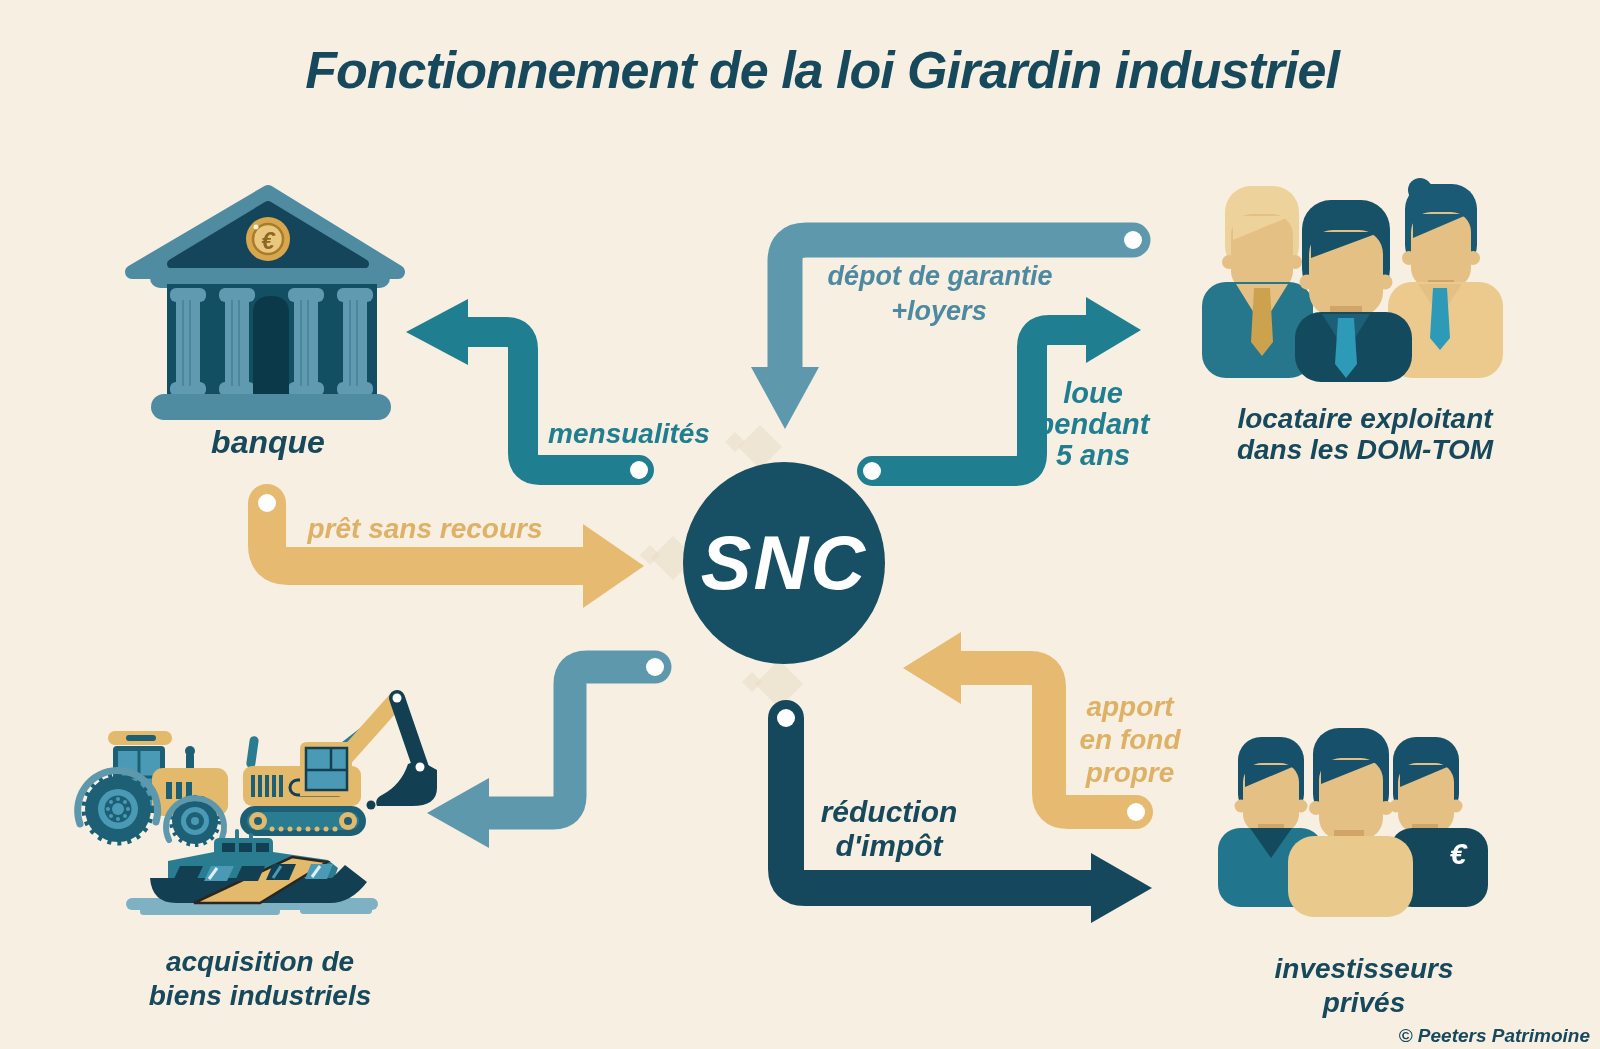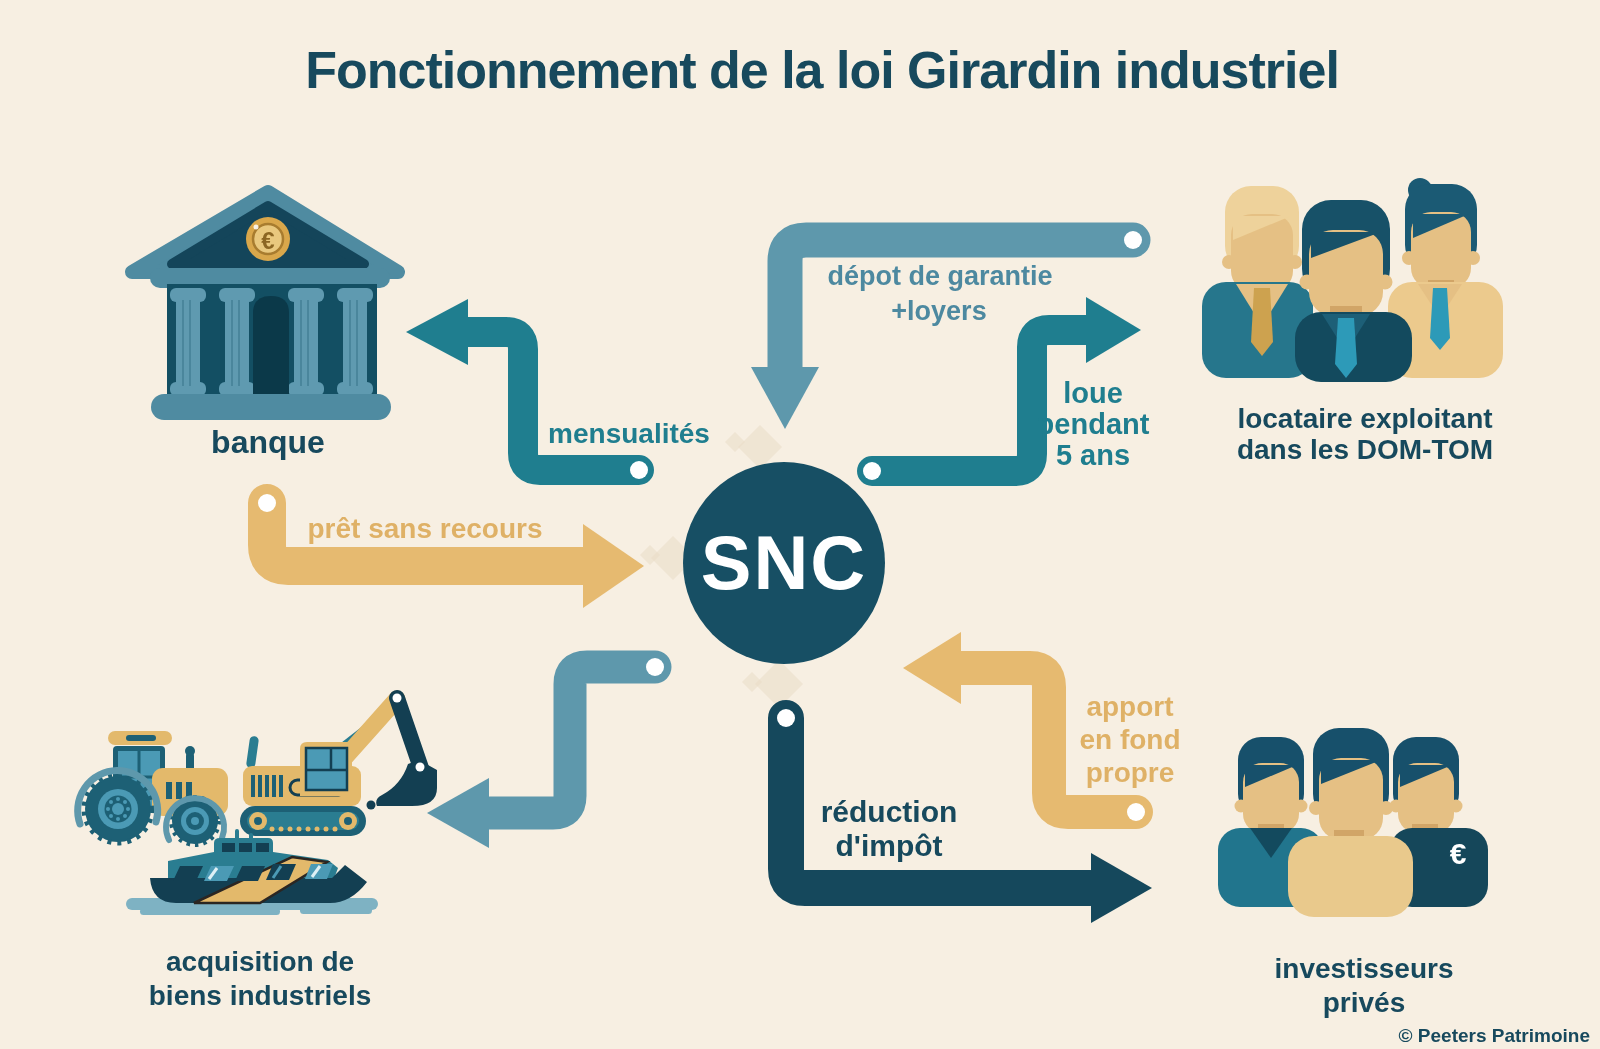--- a/index.html
+++ b/index.html
@@ -1,16 +1,16 @@
 <!DOCTYPE html>
 <html><head>
 <meta charset="utf-8">
 <style>
   html,body{margin:0;padding:0;background:#f7efe2;}
-  .stage{width:1556px;height:1049px;position:relative;font-family:"Liberation Sans",sans-serif;}
+  .stage{width:1556px;height:1049px;position:relative;font-family:"Liberation Sans",sans-serif;font-style:italic;}
   svg{display:block;}
   text{font-family:"Liberation Sans",sans-serif;font-weight:700;}
   .ctr{text-anchor:middle;}
   .t-title{font-size:52px;fill:#17495d;letter-spacing:-1px;}
   .t-navy{fill:#17495d;}
   .t-teal{fill:#1f7e8f;}
   .t-lblue{fill:#4d89a0;}
   .t-gold{fill:#dfb166;}
   .f27{font-size:27px;}
   .f28{font-size:28px;}

